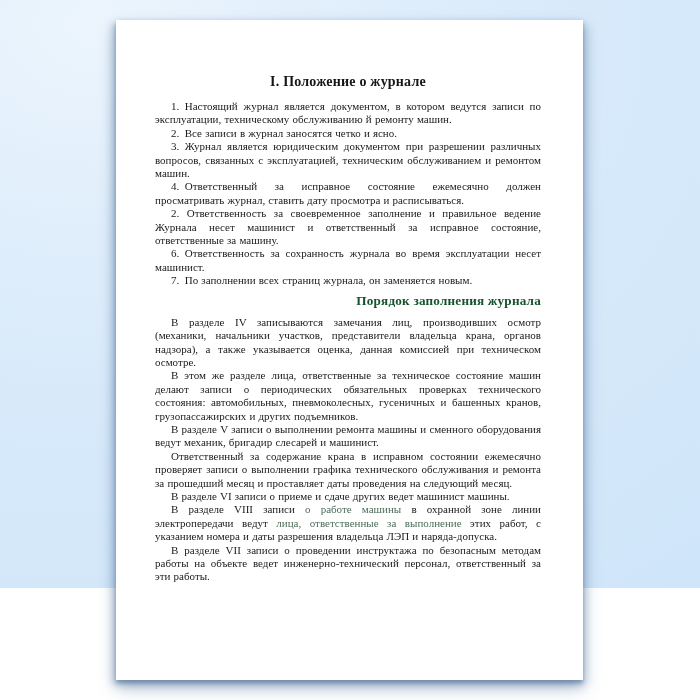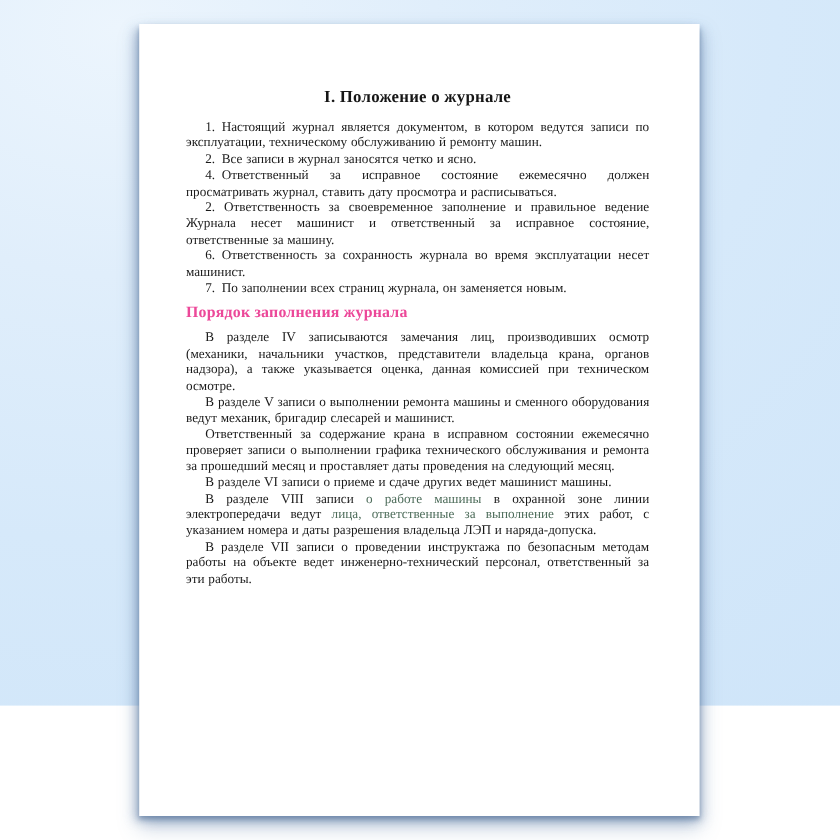--- a/index.html
+++ b/index.html
@@ -39,22 +39,22 @@
     font-size: 14px;
     font-weight: bold;
     text-align: center;
     color: #161616;
     letter-spacing: 0.2px;
   }
   .doc-subtitle {
     margin: 5px 0 7px 0;
     font-size: 13.2px;
     font-weight: bold;
-    text-align: left;
-    color: #ec4899;
+    text-align: right;
+    color: #14532d;
     letter-spacing: 0.2px;
   }
   .para {
     margin: 0;
     font-size: 11px;
     line-height: 13.4px;
     color: #1a1a1a;
     text-align: justify;
     text-indent: 16px;
     word-spacing: 0.4px;
@@ -66,28 +66,30 @@
 </head>
 <body>
 
 <div class="bg">
   <div class="page">
 
     <h1 class="doc-title">I. Положение о журнале</h1>
 
     <p class="para">1. Настоящий журнал является документом, в котором ведутся записи по эксплуатации, техническому обслуживанию й ремонту машин.</p>
     <p class="para">2. Все записи в журнал заносятся четко и ясно.</p>
+    <p class="para">3. Журнал является юридическим документом при разрешении различных вопросов, связанных с эксплуатацией, техническим обслуживанием и ремонтом машин.</p>
     <p class="para">4. Ответственный за исправное состояние ежемесячно должен просматривать журнал, ставить дату просмотра и расписываться.</p>
     <p class="para">2. Ответственность за своевременное заполнение и правильное ведение Журнала несет машинист и ответственный за исправное состояние, ответственные за машину.</p>
     <p class="para">6. Ответственность за сохранность журнала во время эксплуатации несет машинист.</p>
     <p class="para">7. По заполнении всех страниц журнала, он заменяется новым.</p>
 
     <h2 class="doc-subtitle">Порядок заполнения журнала</h2>
 
     <p class="para">В разделе IV записываются замечания лиц, производивших осмотр (механики, начальники участков, представители владельца крана, органов надзора), а также указывается оценка, данная комиссией при техническом осмотре.</p>
+    <p class="para">В этом же разделе лица, ответственные за техническое состояние машин делают записи о периодических обязательных проверках технического состояния: автомобильных, пневмоколесных, гусеничных и башенных кранов, грузопассажирских и других подъемников.</p>
     <p class="para">В разделе V записи о выполнении ремонта машины и сменного оборудования ведут механик, бригадир слесарей и машинист.</p>
     <p class="para">Ответственный за содержание крана в исправном состоянии ежемесячно проверяет записи о выполнении графика технического обслуживания и ремонта за прошедший месяц и проставляет даты проведения на следующий месяц.</p>
     <p class="para">В разделе VI записи о приеме и сдаче других ведет машинист машины.</p>
     <p class="para"><span>В разделе VIII записи </span><span class="tinted">о работе машины</span><span> в охранной зоне линии электропередачи ведут </span><span class="tinted">лица, ответственные за выполнение</span><span> этих работ, с указанием номера и даты разрешения владельца ЛЭП и наряда-допуска.</span></p>
     <p class="para">В разделе VII записи о проведении инструктажа по безопасным методам работы на объекте ведет инженерно-технический персонал, ответственный за эти работы.</p>
 
   </div>
 </div>
 
 </body></html>

